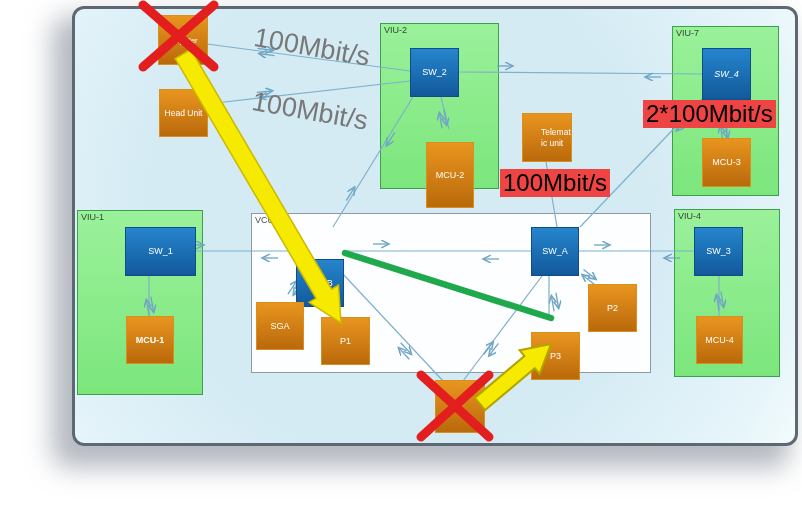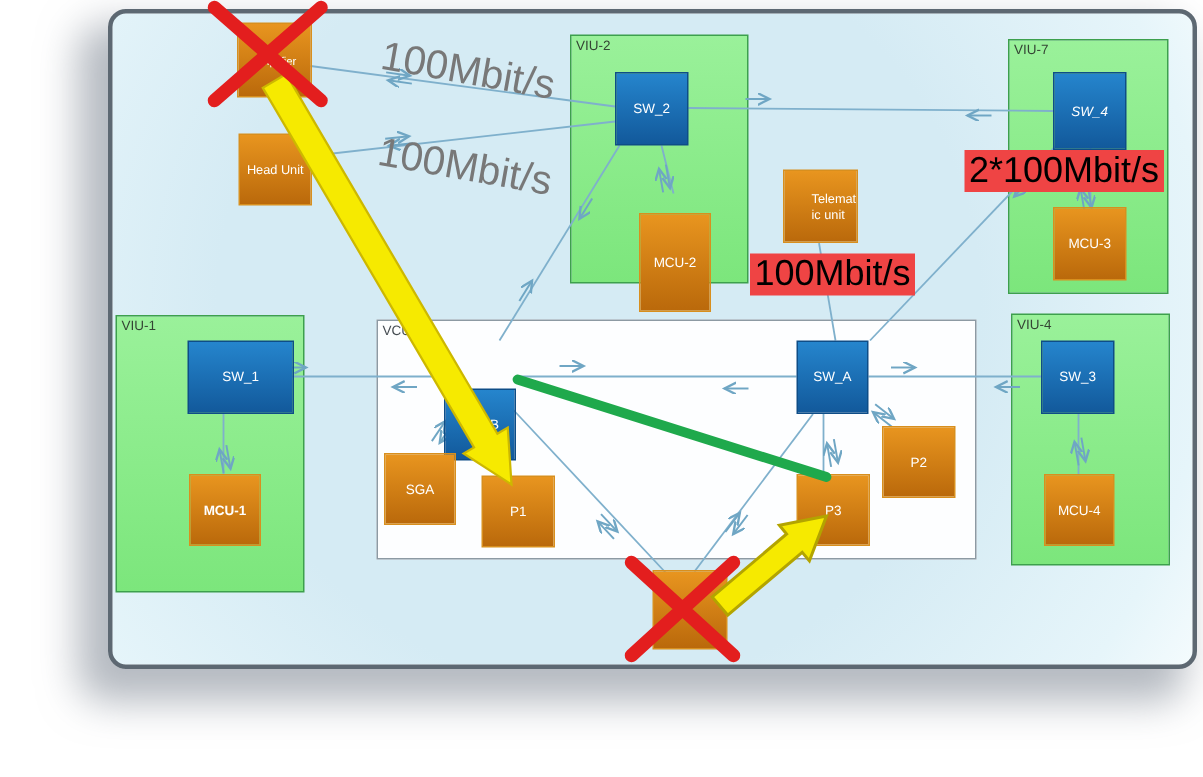--- a/index.html
+++ b/index.html
@@ -124,21 +124,21 @@
   <div class="node orange" style="left:696px;top:316px;width:47px;height:48px;">MCU-4</div>
 
   <div class="node blue" style="left:702px;top:48px;width:49px;height:52px;font-style:italic;">SW_4</div>
   <div class="node orange" style="left:702px;top:138px;width:49px;height:49px;">MCU-3</div>
 
   <div class="node blue" style="left:296px;top:227px;width:48px;height:48px;margin-top:32px;">SW_B</div>
   <div class="node blue" style="left:531px;top:227px;width:48px;height:49px;">SW_A</div>
   <div class="node orange" style="left:256px;top:302px;width:48px;height:48px;">SGA</div>
   <div class="node orange" style="left:321px;top:317px;width:49px;height:48px;">P1</div>
   <div class="node orange" style="left:588px;top:284px;width:49px;height:48px;">P2</div>
-  <div class="node orange" style="left:531px;top:316px;width:49px;height:48px;">P3</div>
+  <div class="node orange" style="left:531px;top:332px;width:49px;height:48px;">P3</div>
   <div class="node orange" style="left:435px;top:380px;width:50px;height:53px;"></div>
 
   <svg width="802" height="518">
     <line x1="345" y1="253" x2="551" y2="318" stroke="#1fa94c" stroke-width="6.5" stroke-linecap="round"></line>
     <polygon points="175.2,58.6 316.0,298.3 309.1,302.3 341,323 338.5,285.1 331.6,289.2 190.8,49.4" fill="#f6ea00" stroke="#cdb800" stroke-width="1.5"></polygon>
     <polygon points="485.2,410.1 534.8,368.2 539.6,373.9 551,344 519.6,350.2 524.4,356.0 474.8,397.9" fill="#f6ea00" stroke="#b3a400" stroke-width="2"></polygon>
     <g stroke="#e31e1e" stroke-width="9" stroke-linecap="round">
       <path d="M143,5 L214,67 M214,5 L143,67" fill="none"></path>
       <path d="M421,375 L489,437 M489,375 L421,437" fill="none"></path>
     </g>

